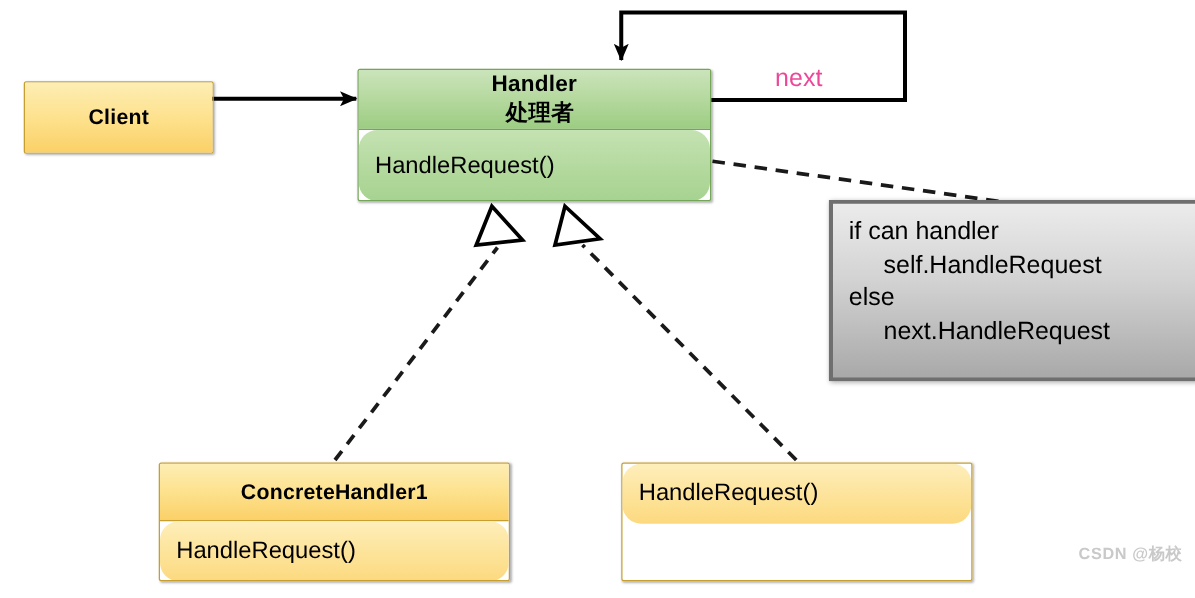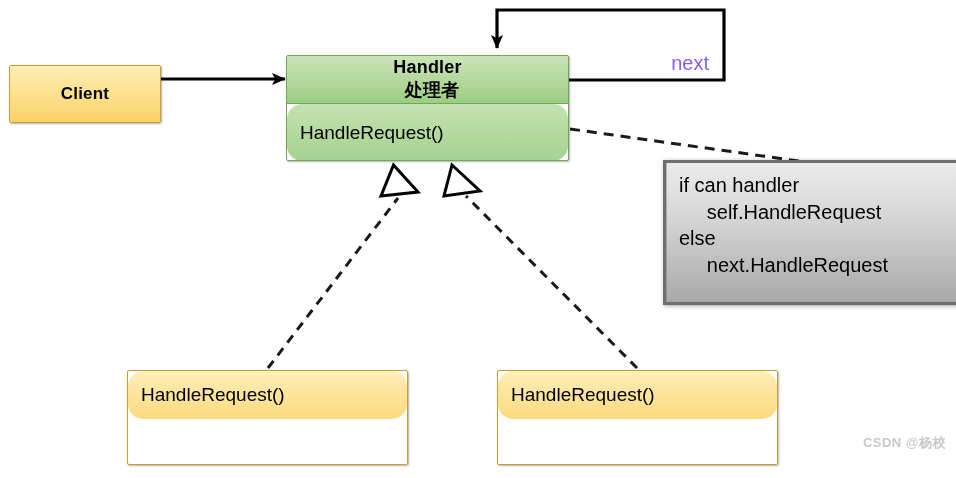--- a/index.html
+++ b/index.html
@@ -79,21 +79,21 @@
     background: linear-gradient(to bottom, #cbe4bb 0%, #b2d79b 55%, #9ccd82 100%);
     border-bottom: 1px solid #74a65a;
     flex-direction: column;
   }
   .green .uml-body {
     background: linear-gradient(to bottom, #c4e2b2 0%, #b2d89c 60%, #a6d391 100%);
   }
 
   
   #client-box {
-    left: 9px;
+    left: 19px;
     top: 65px;
     width: 152px;
     height: 58px;
   }
   #client-box .uml-head {
     height: 100%;
     font-size: 17px;
   }
 
   
@@ -172,23 +172,23 @@
     top: 10px;
     width: 157px;
     height: 70px;
     z-index: 3;
   }
   #next-label {
     position: absolute;
     left: 0;
     top: 42px;
     width: 140px;
-    text-align: right;
+    text-align: center;
     font-size: 20px;
-    color: #8b5cf6;
+    color: #ec4899;
   }
 
   
   #watermark {
     position: absolute;
     right: 10px;
     bottom: 26px;
     font-size: 13px;
     color: #c9c9c9;
     letter-spacing: 0.5px;
@@ -263,20 +263,21 @@
       <path d="M1.5,1.5 L262,1.5 L286.5,26 L286.5,143.5 L1.5,143.5 Z" fill="url(#noteGrad)" stroke="#6f6f6f" stroke-width="3" stroke-linejoin="miter"></path>
       <path d="M262,1.5 L262,26 L286.5,26" fill="#d8d8d8" stroke="#6f6f6f" stroke-width="3" stroke-linejoin="miter"></path>
     </svg>
     <div id="note-text">if can handler
      self.HandleRequest
 else
      next.HandleRequest</div>
   </div>
 
   <div id="concrete1-box" class="uml-box yellow concrete">
+    <div class="uml-head">ConcreteHandler1</div>
     <div class="uml-body">HandleRequest()</div>
   </div>
 
   <div id="concrete2-box" class="uml-box yellow concrete">
     <div class="uml-body">HandleRequest()</div>
   </div>
 
   <div id="watermark">CSDN @杨校</div>
 
 </div>

